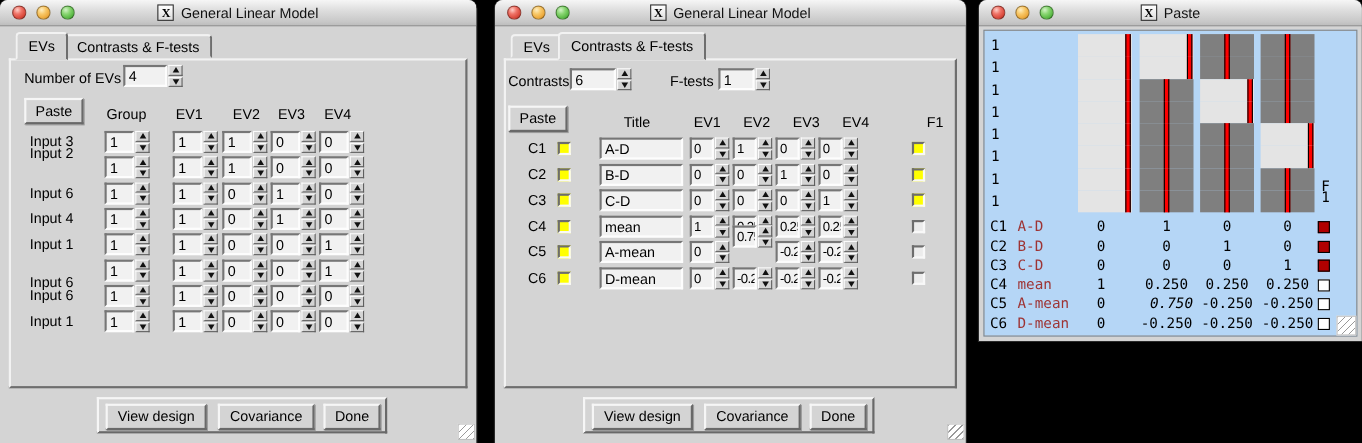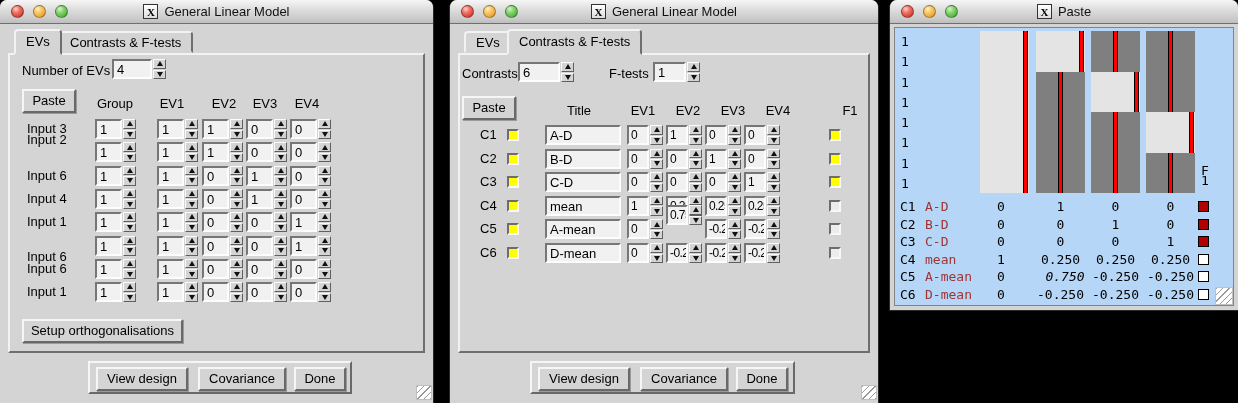--- a/index.html
+++ b/index.html
@@ -559,21 +559,20 @@
           <span class="arrowbtn">
             <span class="tri-up"></span>
           </span>
           <span class="arrowbtn">
             <span class="tri-down"></span>
           </span>
         </span>
       </span>
     </div>
 
-  <div class="btn" style="left:22px; top:319px; width:161px;">Setup orthogonalisations</div>
 
   <div class="footerframe" style="left:88px; top:361px; width:264px; height:33px;">
     <div class="btn" style="left:6px; top:4px; width:92px;">View design</div>
     <div class="btn" style="left:108px; top:4px; width:88px;">Covariance</div>
     <div class="btn" style="left:204px; top:4px; width:52px;">Done</div>
   </div>
   <div class="grip" style="left:416px; top:385px;"></div>
 </div>
 
 <div class="window" style="left:450px; top:0; width:428px; height:403px;">

